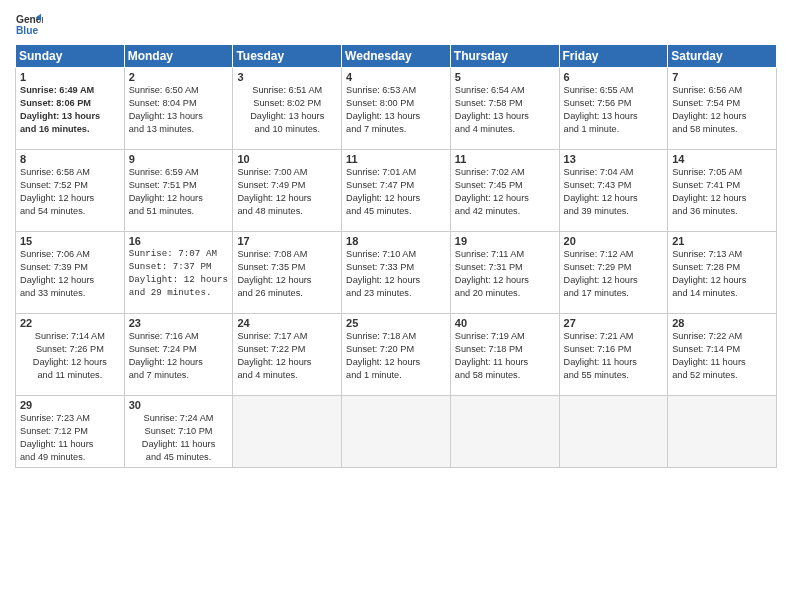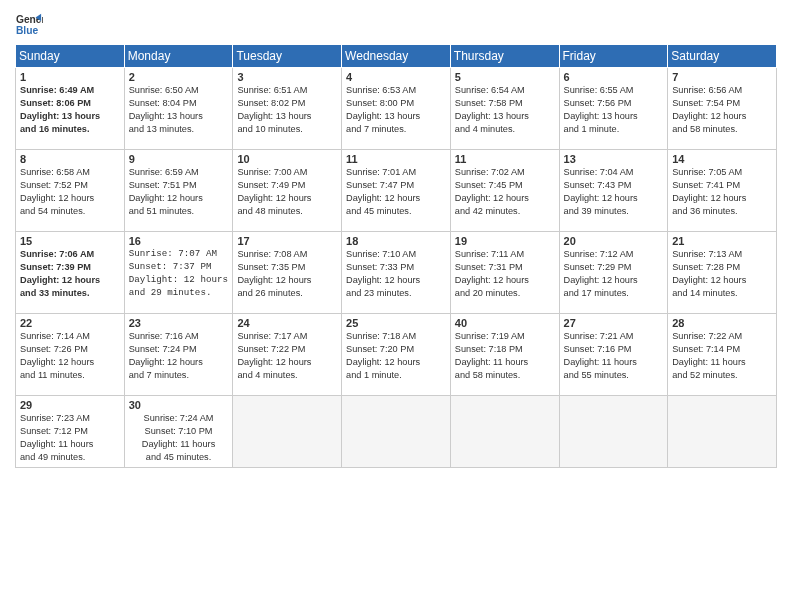--- a/index.html
+++ b/index.html
@@ -46,21 +46,21 @@
     }
     .calendar {
       width: 100%;
       border-collapse: collapse;
       table-layout: fixed;
     }
     .calendar th {
       background: #2E6DB4;
       color: #fff;
       font-size: 12px;
-      font-weight: normal;
+      font-weight: bold;
       padding: 4px 3px;
       text-align: left;
       border: 1px solid #fff;
     }
     .calendar td {
       border: 1px solid #ccc;
       vertical-align: top;
       padding: 3px 4px;
       font-size: 9.5px;
       color: #333;
@@ -128,21 +128,21 @@
           </td>
           <td>
             <span class="day-num">2</span>
             <div class="day-info" style="white-space: pre-line;">Sunrise: 6:50 AM
 Sunset: 8:04 PM
 Daylight: 13 hours
 and 13 minutes.</div>
           </td>
           <td>
             <span class="day-num">3</span>
-            <div class="day-info" style="white-space: pre-line;">Sunrise: 6:51 AM
+            <div class="day-info" style="white-space: pre-line; text-align: center;">Sunrise: 6:51 AM
 Sunset: 8:02 PM
 Daylight: 13 hours
 and 10 minutes.</div>
           </td>
           <td>
             <span class="day-num">4</span>
             <div class="day-info" style="white-space: pre-line;">Sunrise: 6:53 AM
 Sunset: 8:00 PM
 Daylight: 13 hours
 and 7 minutes.</div>
@@ -216,21 +216,21 @@
             <span class="day-num">14</span>
             <div class="day-info" style="white-space: pre-line;">Sunrise: 7:05 AM
 Sunset: 7:41 PM
 Daylight: 12 hours
 and 36 minutes.</div>
           </td>
         </tr>
         <tr>
           <td>
             <span class="day-num">15</span>
-            <div class="day-info" style="white-space: pre-line; font-weight: bold;">Sunrise: 7:06 AM
+            <div class="day-info" style="white-space: pre-line;">Sunrise: 7:06 AM
 Sunset: 7:39 PM
 Daylight: 12 hours
 and 33 minutes.</div>
           </td>
           <td>
             <span class="day-num">16</span>
             <div class="day-info" style="white-space: pre-line; font-family: Liberation Mono, monospace;">Sunrise: 7:07 AM
 Sunset: 7:37 PM
 Daylight: 12 hours
 and 29 minutes.</div>
@@ -267,21 +267,21 @@
             <span class="day-num">21</span>
             <div class="day-info" style="white-space: pre-line;">Sunrise: 7:13 AM
 Sunset: 7:28 PM
 Daylight: 12 hours
 and 14 minutes.</div>
           </td>
         </tr>
         <tr>
           <td>
             <span class="day-num">22</span>
-            <div class="day-info" style="white-space: pre-line;">Sunrise: 7:14 AM
+            <div class="day-info" style="white-space: pre-line; text-align: center;">Sunrise: 7:14 AM
 Sunset: 7:26 PM
 Daylight: 12 hours
 and 11 minutes.</div>
           </td>
           <td>
             <span class="day-num">23</span>
             <div class="day-info" style="white-space: pre-line;">Sunrise: 7:16 AM
 Sunset: 7:24 PM
 Daylight: 12 hours
 and 7 minutes.</div>

